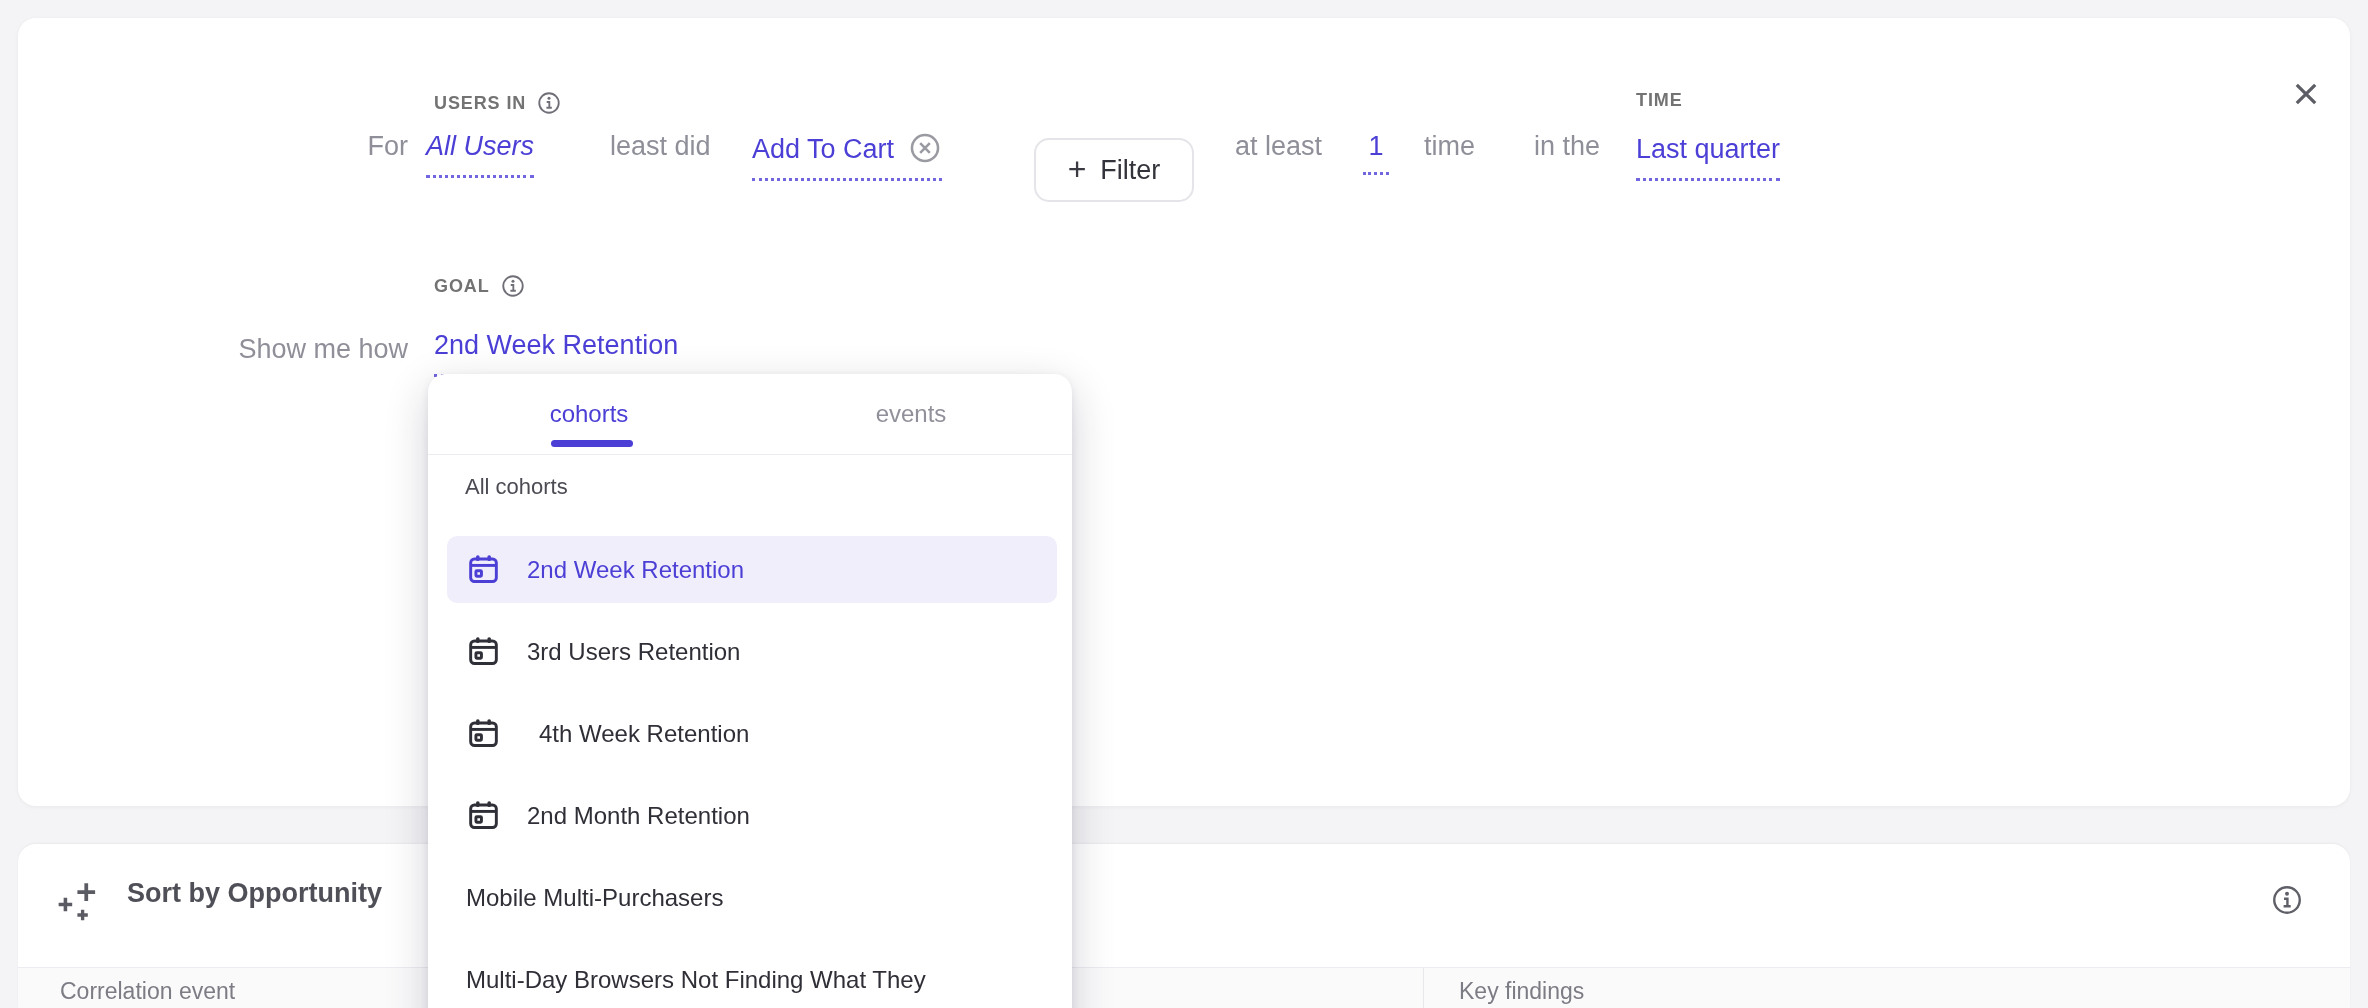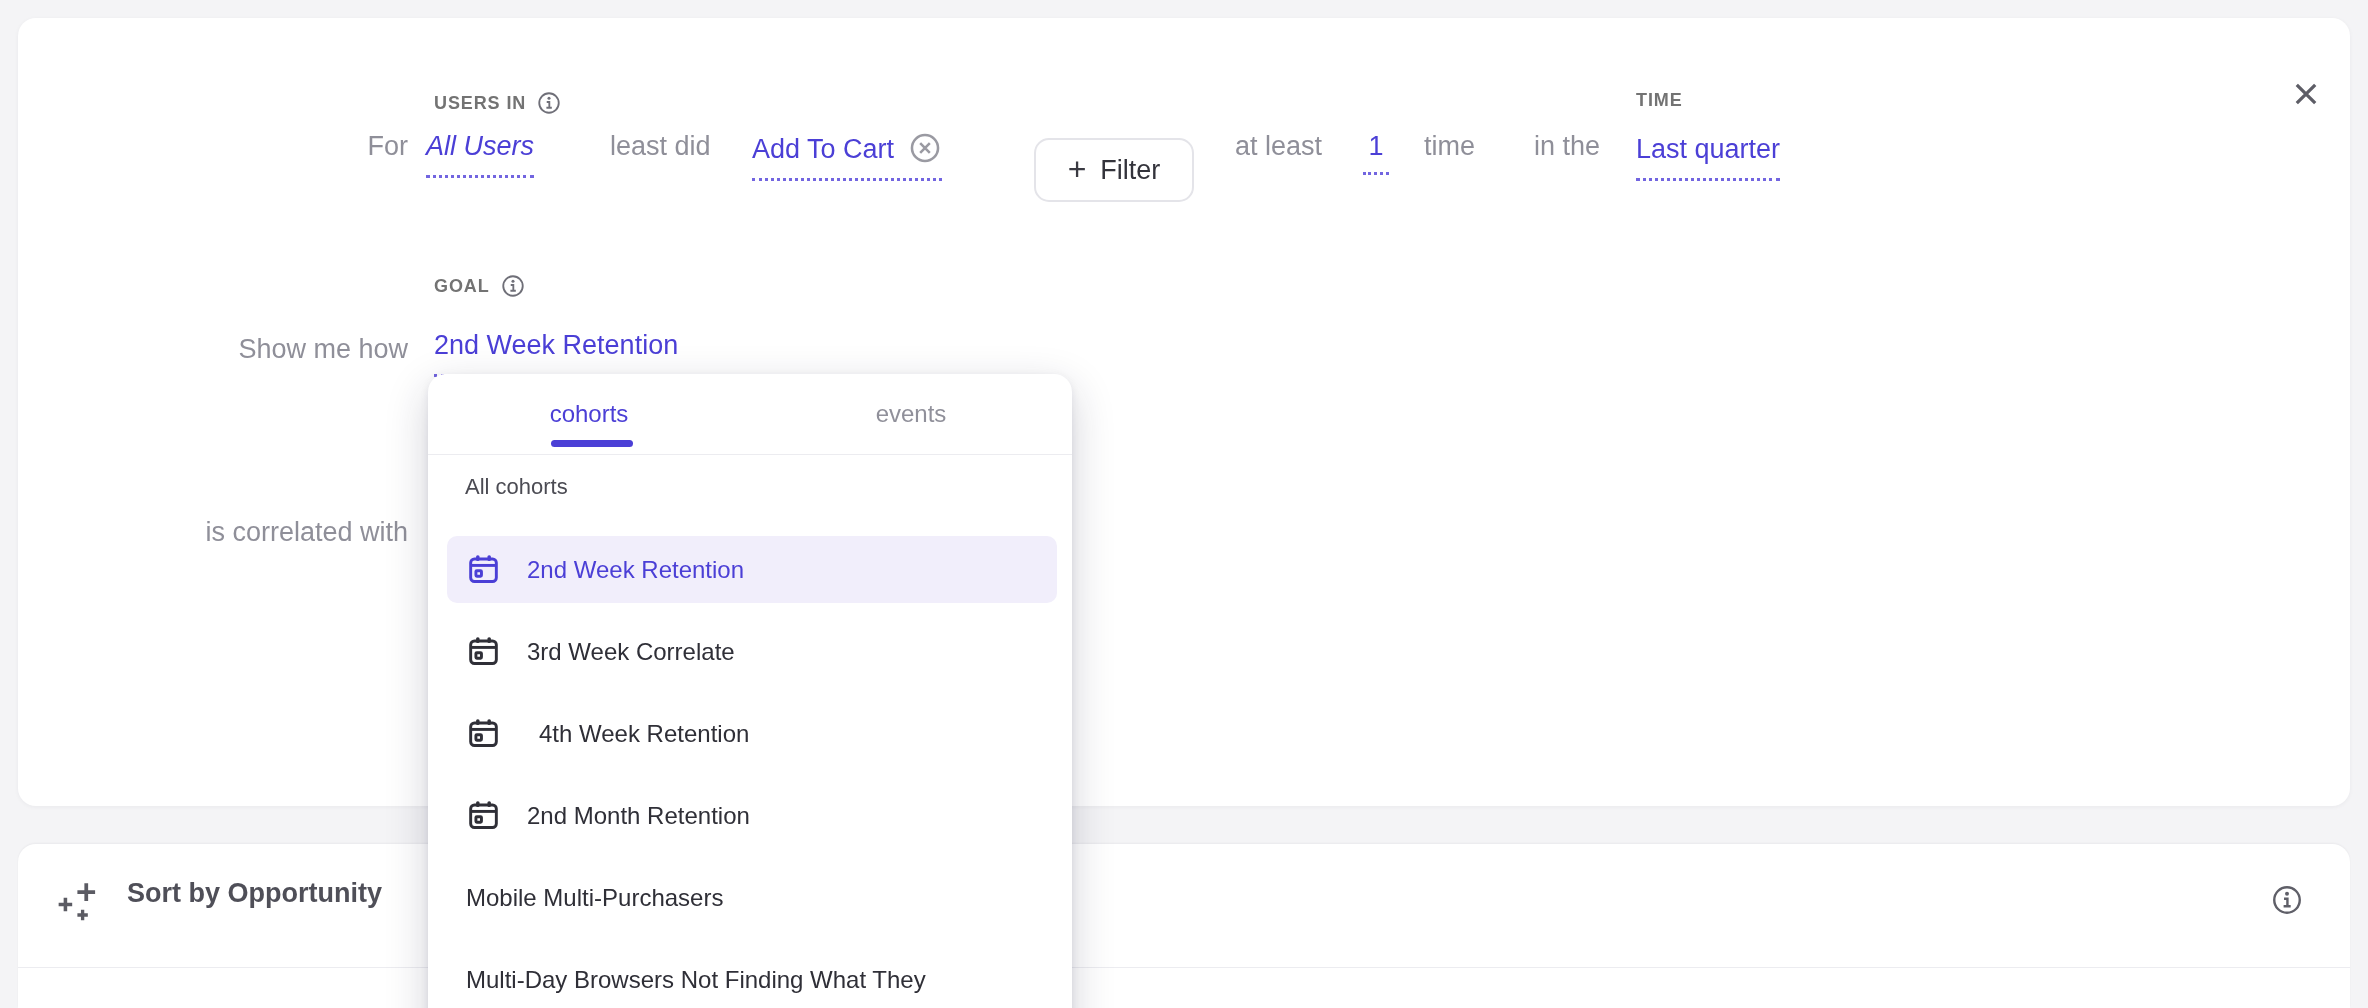--- a/index.html
+++ b/index.html
@@ -116,21 +116,20 @@
     </button>
     <div class="qword" style="left:1217px; top:113px;">at least</div>
     <div class="count-token" style="left:1345px; top:113px; min-width:26px;">1</div>
     <div class="qword" style="left:1406px; top:113px;">time</div>
     <div class="qword" style="left:1516px; top:113px;">in the</div>
     <div class="token" style="left:1618px; top:116px;">Last quarter</div>
 
     <div class="rlabel" style="top:316px;">Show me how</div>
     <div class="token" style="left:416px; top:312px;">2nd Week Retention</div>
 
-    <div class="rlabel" style="top:499px;">is correlated with</div>
 
     <div class="close-btn">
       <svg width="34" height="34" viewBox="0 0 24 24">
         <path d="M5.5 5.5l13 13M18.5 5.5l-13 13" stroke="currentColor" stroke-width="2.3" fill="none"></path>
       </svg>
     </div>
 
   </div>
 
   <div class="card-bottom">
@@ -141,20 +140,27 @@
         <path d="M26.5 30.5v10M21.5 35.5h10" stroke="currentColor" stroke-width="3.2" fill="none"></path>
       </svg>
       <span class="title">Sort by Opportunity</span>
     </div>
     <svg class="panel-info" viewBox="0 0 24 24">
       <circle cx="12" cy="12" r="9" fill="none" stroke="currentColor" stroke-width="1.7"></circle>
       <circle cx="12" cy="7.6" r="1.4" fill="currentColor"></circle>
       <path d="M9.9 11.1h2.4v5.1M9.6 16.4h5" fill="none" stroke="currentColor" stroke-width="1.7"></path>
     </svg>
     <div class="panel-divider"></div>
+    <div class="thead">
+      <div class="th" style="left:42px;">Correlation event</div>
+      <div class="th" style="left:743px;">Correlation with goal event</div>
+      <div class="th" style="left:1441px;">Key findings</div>
+      <div class="vdiv" style="left:685px;"></div>
+      <div class="vdiv" style="left:1405px;"></div>
+    </div>
   </div>
 
   <div class="dropdown">
     <div class="dd-tabs">
       <div class="dd-tab active">cohorts</div>
       <div class="dd-tab">events</div>
       <div class="dd-tab-bar"></div>
     </div>
     <div class="dd-section">All cohorts</div>
 
@@ -170,21 +176,21 @@
     </div>
 
     <div class="dd-item" style="top:244px;">
       <svg class="cal" viewBox="0 0 24 24">
         <rect x="3.2" y="4.8" width="17.6" height="15.4" rx="2.6" fill="none" stroke="currentColor" stroke-width="2"></rect>
         <path d="M3.2 9.2h17.6" stroke="currentColor" stroke-width="2"></path>
         <rect x="6.9" y="2.2" width="2.4" height="4" rx="1.1" fill="currentColor"></rect>
         <rect x="14.7" y="2.2" width="2.4" height="4" rx="1.1" fill="currentColor"></rect>
         <rect x="6.8" y="12.8" width="3.8" height="3.8" rx="0.6" fill="none" stroke="currentColor" stroke-width="2"></rect>
       </svg>
-      <span>3rd Week Correlate</span>
+      <span>3rd Users Retention</span>
     </div>
 
     <div class="dd-item" style="top:326px;gap:38px;">
       <svg class="cal" viewBox="0 0 24 24">
         <rect x="3.2" y="4.8" width="17.6" height="15.4" rx="2.6" fill="none" stroke="currentColor" stroke-width="2"></rect>
         <path d="M3.2 9.2h17.6" stroke="currentColor" stroke-width="2"></path>
         <rect x="6.9" y="2.2" width="2.4" height="4" rx="1.1" fill="currentColor"></rect>
         <rect x="14.7" y="2.2" width="2.4" height="4" rx="1.1" fill="currentColor"></rect>
         <rect x="6.8" y="12.8" width="3.8" height="3.8" rx="0.6" fill="none" stroke="currentColor" stroke-width="2"></rect>
       </svg>

